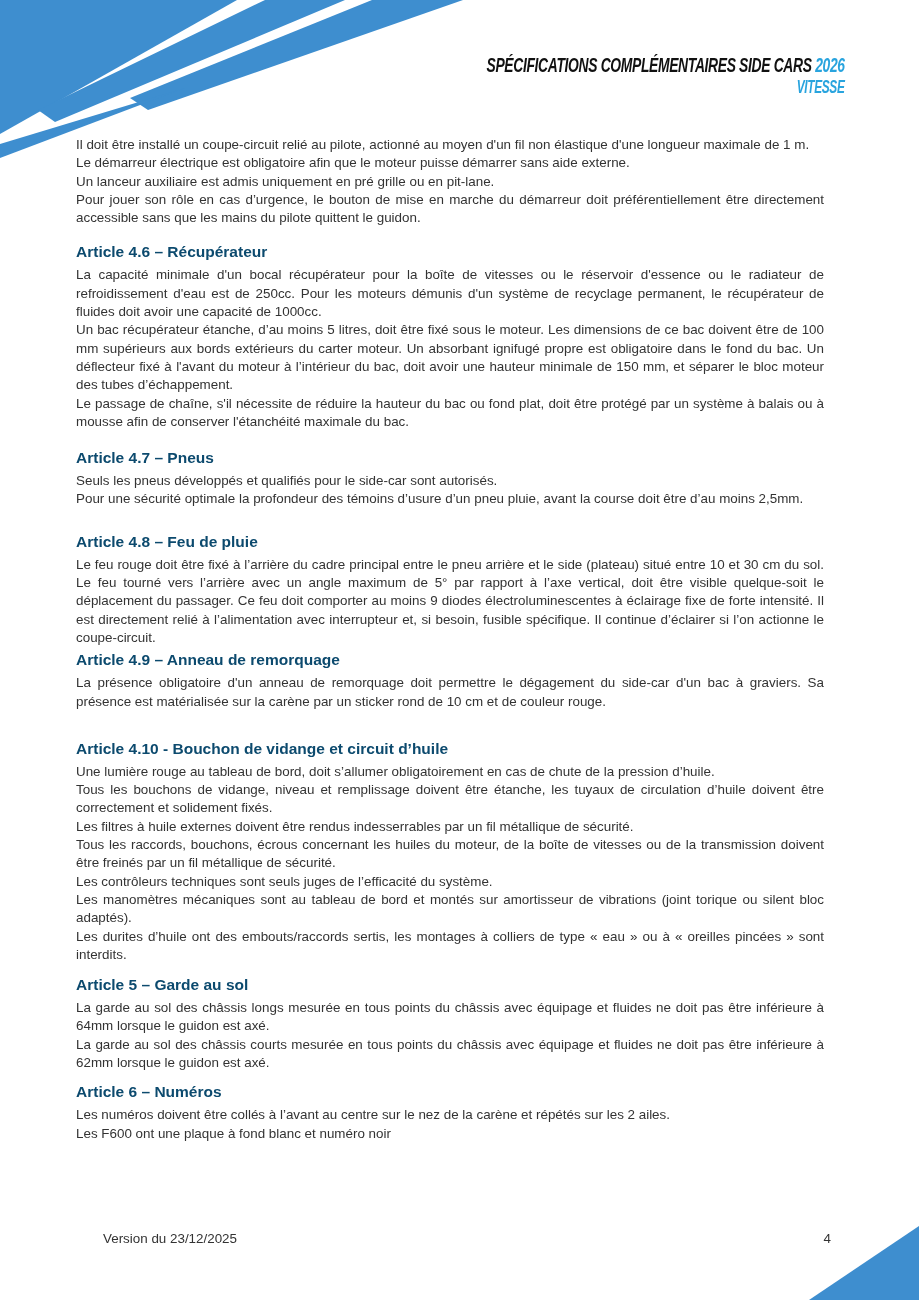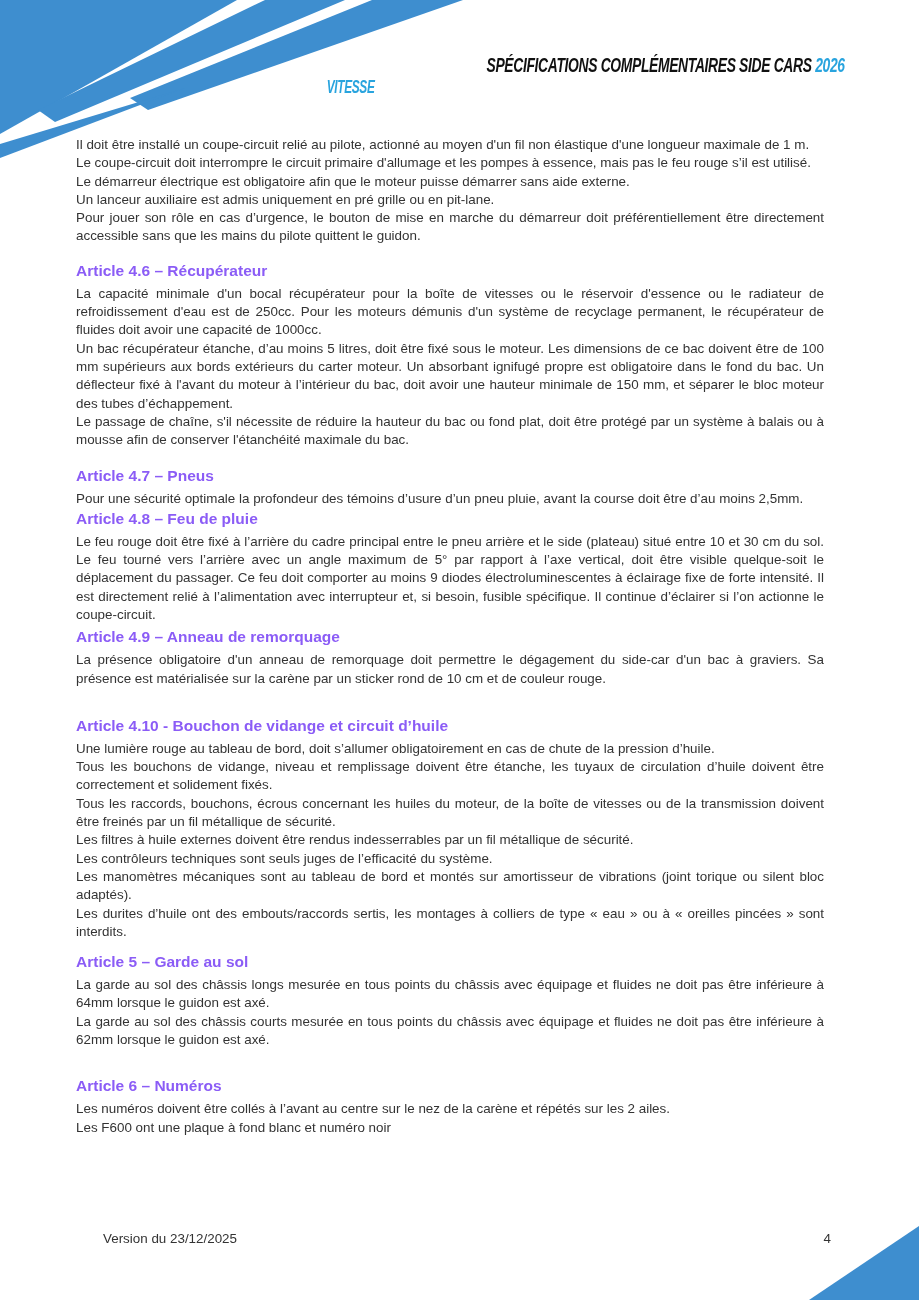--- a/index.html
+++ b/index.html
@@ -12,21 +12,21 @@
   }
   
   .swoosh{position:absolute;left:0;top:0;width:500px;height:170px;}
   .swoosh polygon{fill:#3E8ECF;}
   
   .corner{position:absolute;right:0;bottom:0;width:110px;height:74px;}
   .corner polygon{fill:#3E8ECF;}
   
   .doc-title{
     position:absolute;top:53px;right:74px;
-    line-height:1.1;
+    text-align:right;line-height:1.1;
   }
   .cond{
     display:inline-block;
     transform:scaleX(0.66);
     transform-origin:100% 50%;
     font-weight:bold;font-style:italic;
     letter-spacing:-0.5px;
     white-space:nowrap;
     color:#111111;
   }
@@ -38,21 +38,21 @@
     position:absolute;left:76px;top:136px;width:748px;
     color:#333333;
     font-size:13.4px;line-height:18.3px;
   }
   .content p{
     margin:0;
     text-align:justify;
   }
   h2.sec{
     font-size:15.5px;line-height:20px;
-    color:#8b5cf6;
+    color:#0c4a6e;
     margin:0 0 4px 0;
     font-weight:bold;
     text-align:left;
   }
   
   .footer{
     position:absolute;left:103px;right:88px;top:1231px;
     display:flex;justify-content:space-between;
     font-size:13.4px;color:#333333;gap:17px;
   }
@@ -77,66 +77,66 @@
       </span>
     </div>
     <div class="t2">
       <span class="cond accent">VITESSE</span>
     </div>
   </header>
 
   <main class="content">
 
     <p>Il doit être installé un coupe-circuit relié au pilote, actionné au moyen d'un fil non élastique d'une longueur maximale de 1 m.</p>
-    <p>Le coupe-circuit doit interrompre le circuit primaire d'allumage et les pompes à essence, mais pas le feu rouge s’il est utilisé.</p>
     <p>Le démarreur électrique est obligatoire afin que le moteur puisse démarrer sans aide externe.</p>
     <p>Un lanceur auxiliaire est admis uniquement en pré grille ou en pit-lane.</p>
     <p>Pour jouer son rôle en cas d’urgence, le bouton de mise en marche du démarreur doit préférentiellement être directement accessible sans que les mains du pilote quittent le guidon.</p>
 
     <section>
       <h2 class="sec" style="margin-top:15px">Article 4.6 – Récupérateur</h2>
       <p>La capacité minimale d'un bocal récupérateur pour la boîte de vitesses ou le réservoir d'essence ou le radiateur de refroidissement d'eau est de 250cc. Pour les moteurs démunis d'un système de recyclage permanent, le récupérateur de fluides doit avoir une capacité de 1000cc.</p>
       <p>Un bac récupérateur étanche, d’au moins 5 litres, doit être fixé sous le moteur. Les dimensions de ce bac doivent être de 100 mm supérieurs aux bords extérieurs du carter moteur. Un absorbant ignifugé propre est obligatoire dans le fond du bac. Un déflecteur fixé à l'avant du moteur à l’intérieur du bac, doit avoir une hauteur minimale de 150 mm, et séparer le bloc moteur des tubes d’échappement.</p>
       <p>Le passage de chaîne, s'il nécessite de réduire la hauteur du bac ou fond plat, doit être protégé par un système à balais ou à mousse afin de conserver l'étanchéité maximale du bac.</p>
     </section>
 
     <section>
       <h2 class="sec" style="margin-top:17px">Article 4.7 – Pneus</h2>
+      <p>Seuls les pneus développés et qualifiés pour le side-car sont autorisés.</p>
       <p>Pour une sécurité optimale la profondeur des témoins d’usure d’un pneu pluie, avant la course doit être d’au moins 2,5mm.</p>
     </section>
 
     <section>
-      <h2 class="sec" style="">Article 4.8 – Feu de pluie</h2>
+      <h2 class="sec" style="margin-top:23px">Article 4.8 – Feu de pluie</h2>
       <p>Le feu rouge doit être fixé à l’arrière du cadre principal entre le pneu arrière et le side (plateau) situé entre 10 et 30 cm du sol. Le feu tourné vers l’arrière avec un angle maximum de 5° par rapport à l’axe vertical, doit être visible quelque-soit le déplacement du passager. Ce feu doit comporter au moins 9 diodes électroluminescentes à éclairage fixe de forte intensité. Il est directement relié à l’alimentation avec interrupteur et, si besoin, fusible spécifique. Il continue d’éclairer si l’on actionne le coupe-circuit.</p>
     </section>
 
     <section>
       <h2 class="sec" style="margin-top:3px">Article 4.9 – Anneau de remorquage</h2>
       <p>La présence obligatoire d'un anneau de remorquage doit permettre le dégagement du side-car d'un bac à graviers. Sa présence est matérialisée sur la carène par un sticker rond de 10 cm et de couleur rouge.</p>
     </section>
 
     <section>
       <h2 class="sec" style="margin-top:28px">Article 4.10 - Bouchon de vidange et circuit d’huile</h2>
       <p>Une lumière rouge au tableau de bord, doit s’allumer obligatoirement en cas de chute de la pression d’huile.</p>
       <p>Tous les bouchons de vidange, niveau et remplissage doivent être étanche, les tuyaux de circulation d’huile doivent être correctement et solidement fixés.</p>
+      <p>Les filtres à huile externes doivent être rendus indesserrables par un fil métallique de sécurité.</p>
       <p>Tous les raccords, bouchons, écrous concernant les huiles du moteur, de la boîte de vitesses ou de la transmission doivent être freinés par un fil métallique de sécurité.</p>
-      <p>Les filtres à huile externes doivent être rendus indesserrables par un fil métallique de sécurité.</p>
       <p>Les contrôleurs techniques sont seuls juges de l’efficacité du système.</p>
       <p>Les manomètres mécaniques sont au tableau de bord et montés sur amortisseur de vibrations (joint torique ou silent bloc adaptés).</p>
       <p>Les durites d’huile ont des embouts/raccords sertis, les montages à colliers de type « eau » ou à « oreilles pincées » sont interdits.</p>
     </section>
 
     <section>
       <h2 class="sec" style="margin-top:11px">Article 5 – Garde au sol</h2>
       <p>La garde au sol des châssis longs mesurée en tous points du châssis avec équipage et fluides ne doit pas être inférieure à 64mm lorsque le guidon est axé.</p>
       <p>La garde au sol des châssis courts mesurée en tous points du châssis avec équipage et fluides ne doit pas être inférieure à 62mm lorsque le guidon est axé.</p>
     </section>
 
     <section>
-      <h2 class="sec" style="margin-top:27px">Article 6 – Numéros</h2>
+      <h2 class="sec" style="margin-top:10px">Article 6 – Numéros</h2>
       <p>Les numéros doivent être collés à l’avant au centre sur le nez de la carène et répétés sur les 2 ailes.</p>
       <p>Les F600 ont une plaque à fond blanc et numéro noir</p>
     </section>
 
   </main>
 
   <footer class="footer">
     <span>Version du 23/12/2025</span>
     <span>4</span>
   </footer>

